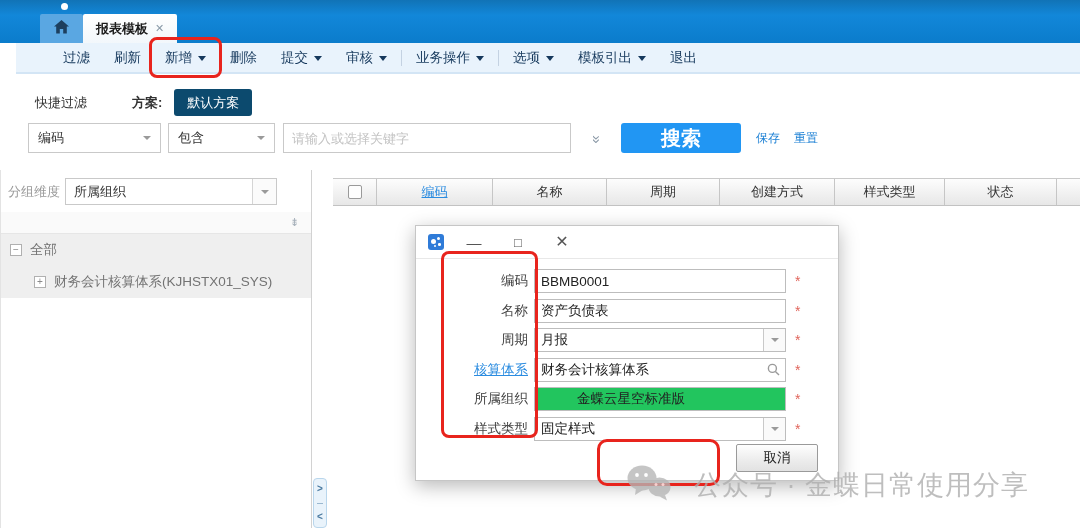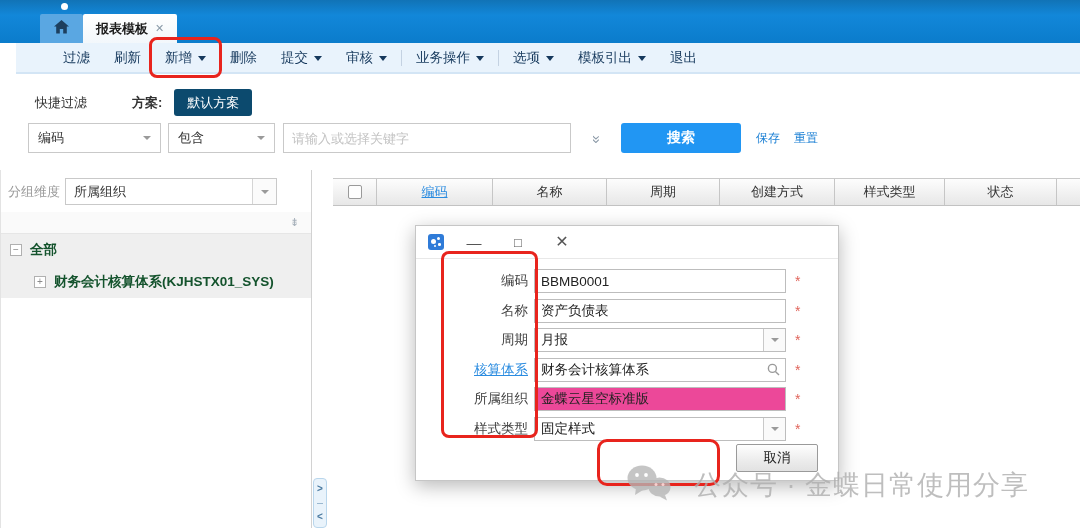--- a/index.html
+++ b/index.html
@@ -41,41 +41,41 @@
   .dd-field { width:133px; margin-right:7px; }
   .dd-op { width:107px; margin-right:8px; }
   .dd-caret { width:0; height:0; border-left:4px solid transparent; border-right:4px solid transparent;
     border-top:4.5px solid #9a9a9a; }
   .kw-input { width:288px; height:30px; border:1px solid #c9c9c9; font-size:13px; padding:0 8px; color:#404040;
     font-family:inherit; }
   .kw-input::placeholder { color:#c3c3c3; }
   .expand-more { margin-left:18px; color:#8a98a6; font-size:15px; transform:rotate(90deg); cursor:pointer;
     width:16px; text-align:center; letter-spacing:-2px; }
   .search-btn { margin-left:16px; width:120px; height:30px; background:#2196f3; border:none; border-radius:3px;
-    color:#fff; font-size:14px; font-weight:bold; cursor:pointer; font-family:inherit; }
+    color:#fff; font-size:20px; font-weight:bold; cursor:pointer; font-family:inherit; }
   .link { color:#1a7fd4; font-size:12px; cursor:pointer; }
   .link-save { margin-left:15px; }
   .link-reset { margin-left:14px; }
 
   
   .leftpanel { position:absolute; left:0; top:170px; width:312px; height:358px; background:#fff;
     border-left:1px solid #e3e3e3; border-right:1px solid #d2d2d2; }
   .group-row { position:absolute; left:7px; top:8px; display:flex; align-items:center; }
   .group-label { font-size:13px; color:#999; margin-right:5px; }
   .group-dd { width:212px; height:27px; background:#fff; border:1px solid #c9c9c9; display:flex; align-items:center; cursor:pointer; }
   .group-dd-text { flex:1; font-size:13px; color:#333; padding-left:8px; }
   .group-dd-btn { width:24px; height:100%; border-left:1px solid #d5d5d5; display:flex; align-items:center; justify-content:center; background:#fbfbfb; }
   .tree-strip { position:absolute; left:0px; top:42px; width:310px; height:22px; background:#fafafa;
     border-bottom:1px solid #e6e6e6; }
   .strip-icon { position:absolute; right:12px; top:4px; color:#a6b0ba; font-size:11px; cursor:pointer; }
   .treeblock { position:absolute; left:0px; top:64px; width:310px; background:#efefef; }
   .tree-row { display:flex; align-items:center; height:32px; cursor:pointer; }
   .tree-expander { width:12px; height:12px; border:1px solid #b0b0b0; background:#fff; color:#8a8a8a;
     font-size:10px; line-height:10px; text-align:center; margin-right:8px; flex:none; }
-  .tree-label { font-size:13.5px; font-weight:bold; color:#14532d; }
+  .tree-label { font-size:13.5px; font-weight:normal; color:#737373; }
   .indent1 { padding-left:9px; } .indent2 { padding-left:33px; }
 
   
   .splitter-widget { position:absolute; left:313px; top:478px; width:14px; height:50px; background:#e9f3fb;
     border:1px solid #b9d6ec; border-radius:4px; display:flex; flex-direction:column; align-items:center;
     justify-content:space-between; padding:5px 0; cursor:pointer; z-index:2; }
   .split-arrow { color:#4a7aa0; font-size:10px; font-weight:bold; line-height:1; }
   .split-dash { width:6px; height:1px; background:#9ab8d0; }
 
   
@@ -102,21 +102,21 @@
   .dlg-title-text { font-size:13.5px; color:#333; flex:1; }
   .dlg-ctrl { width:44px; text-align:center; color:#555; cursor:pointer; font-size:14px; line-height:1; }
   .dlg-ctrl.min { font-size:15px; } .dlg-ctrl.max { font-size:13px; } .dlg-ctrl.cls { font-size:16px; }
   .dlg-form { padding-top:10px; }
   .frow { display:flex; align-items:center; height:24px; margin-bottom:5.5px; }
   .flabel { width:118px; text-align:right; font-size:13.5px; color:#444; padding-right:6px; flex:none; }
   .flabel.linklabel { color:#2b8ce0; text-decoration:underline; cursor:pointer; }
   .fctrl { width:252px; height:24px; border:1px solid #bdbdbd; display:flex; align-items:center; background:#fff; }
   .fctrl input { flex:1; border:none; outline:none; font-size:13.5px; color:#222; padding:0 6px;
     font-family:inherit; background:transparent; height:100%; min-width:0; }
-  .fctrl.disabled { background:#ec4899; }
+  .fctrl.disabled { background:#22c55e;padding-left:36px; }
   .combo-btn { width:22px; height:100%; border-left:1px solid #c9c9c9; background:#fafafa; display:flex;
     align-items:center; justify-content:center; cursor:pointer; flex:none; }
   .lookup-btn { width:24px; height:100%; display:flex; align-items:center; justify-content:center; cursor:pointer; flex:none; }
   .req { color:#e0635a; font-size:14px; margin-left:9px; }
   .dlg-btns { position:absolute; left:0; bottom:8px; width:100%; height:28px; }
   .dlg-btn { position:absolute; height:28px; background:linear-gradient(180deg,#fefefe,#ececec 60%,#e2e2e2);
     border:1px solid #9a9a9a; border-radius:2px; font-size:13.5px; color:#222; cursor:pointer; font-family:inherit; }
   .btn-ok { left:193px; width:105px; }
   .btn-cancel { left:320px; width:82px; }
 

